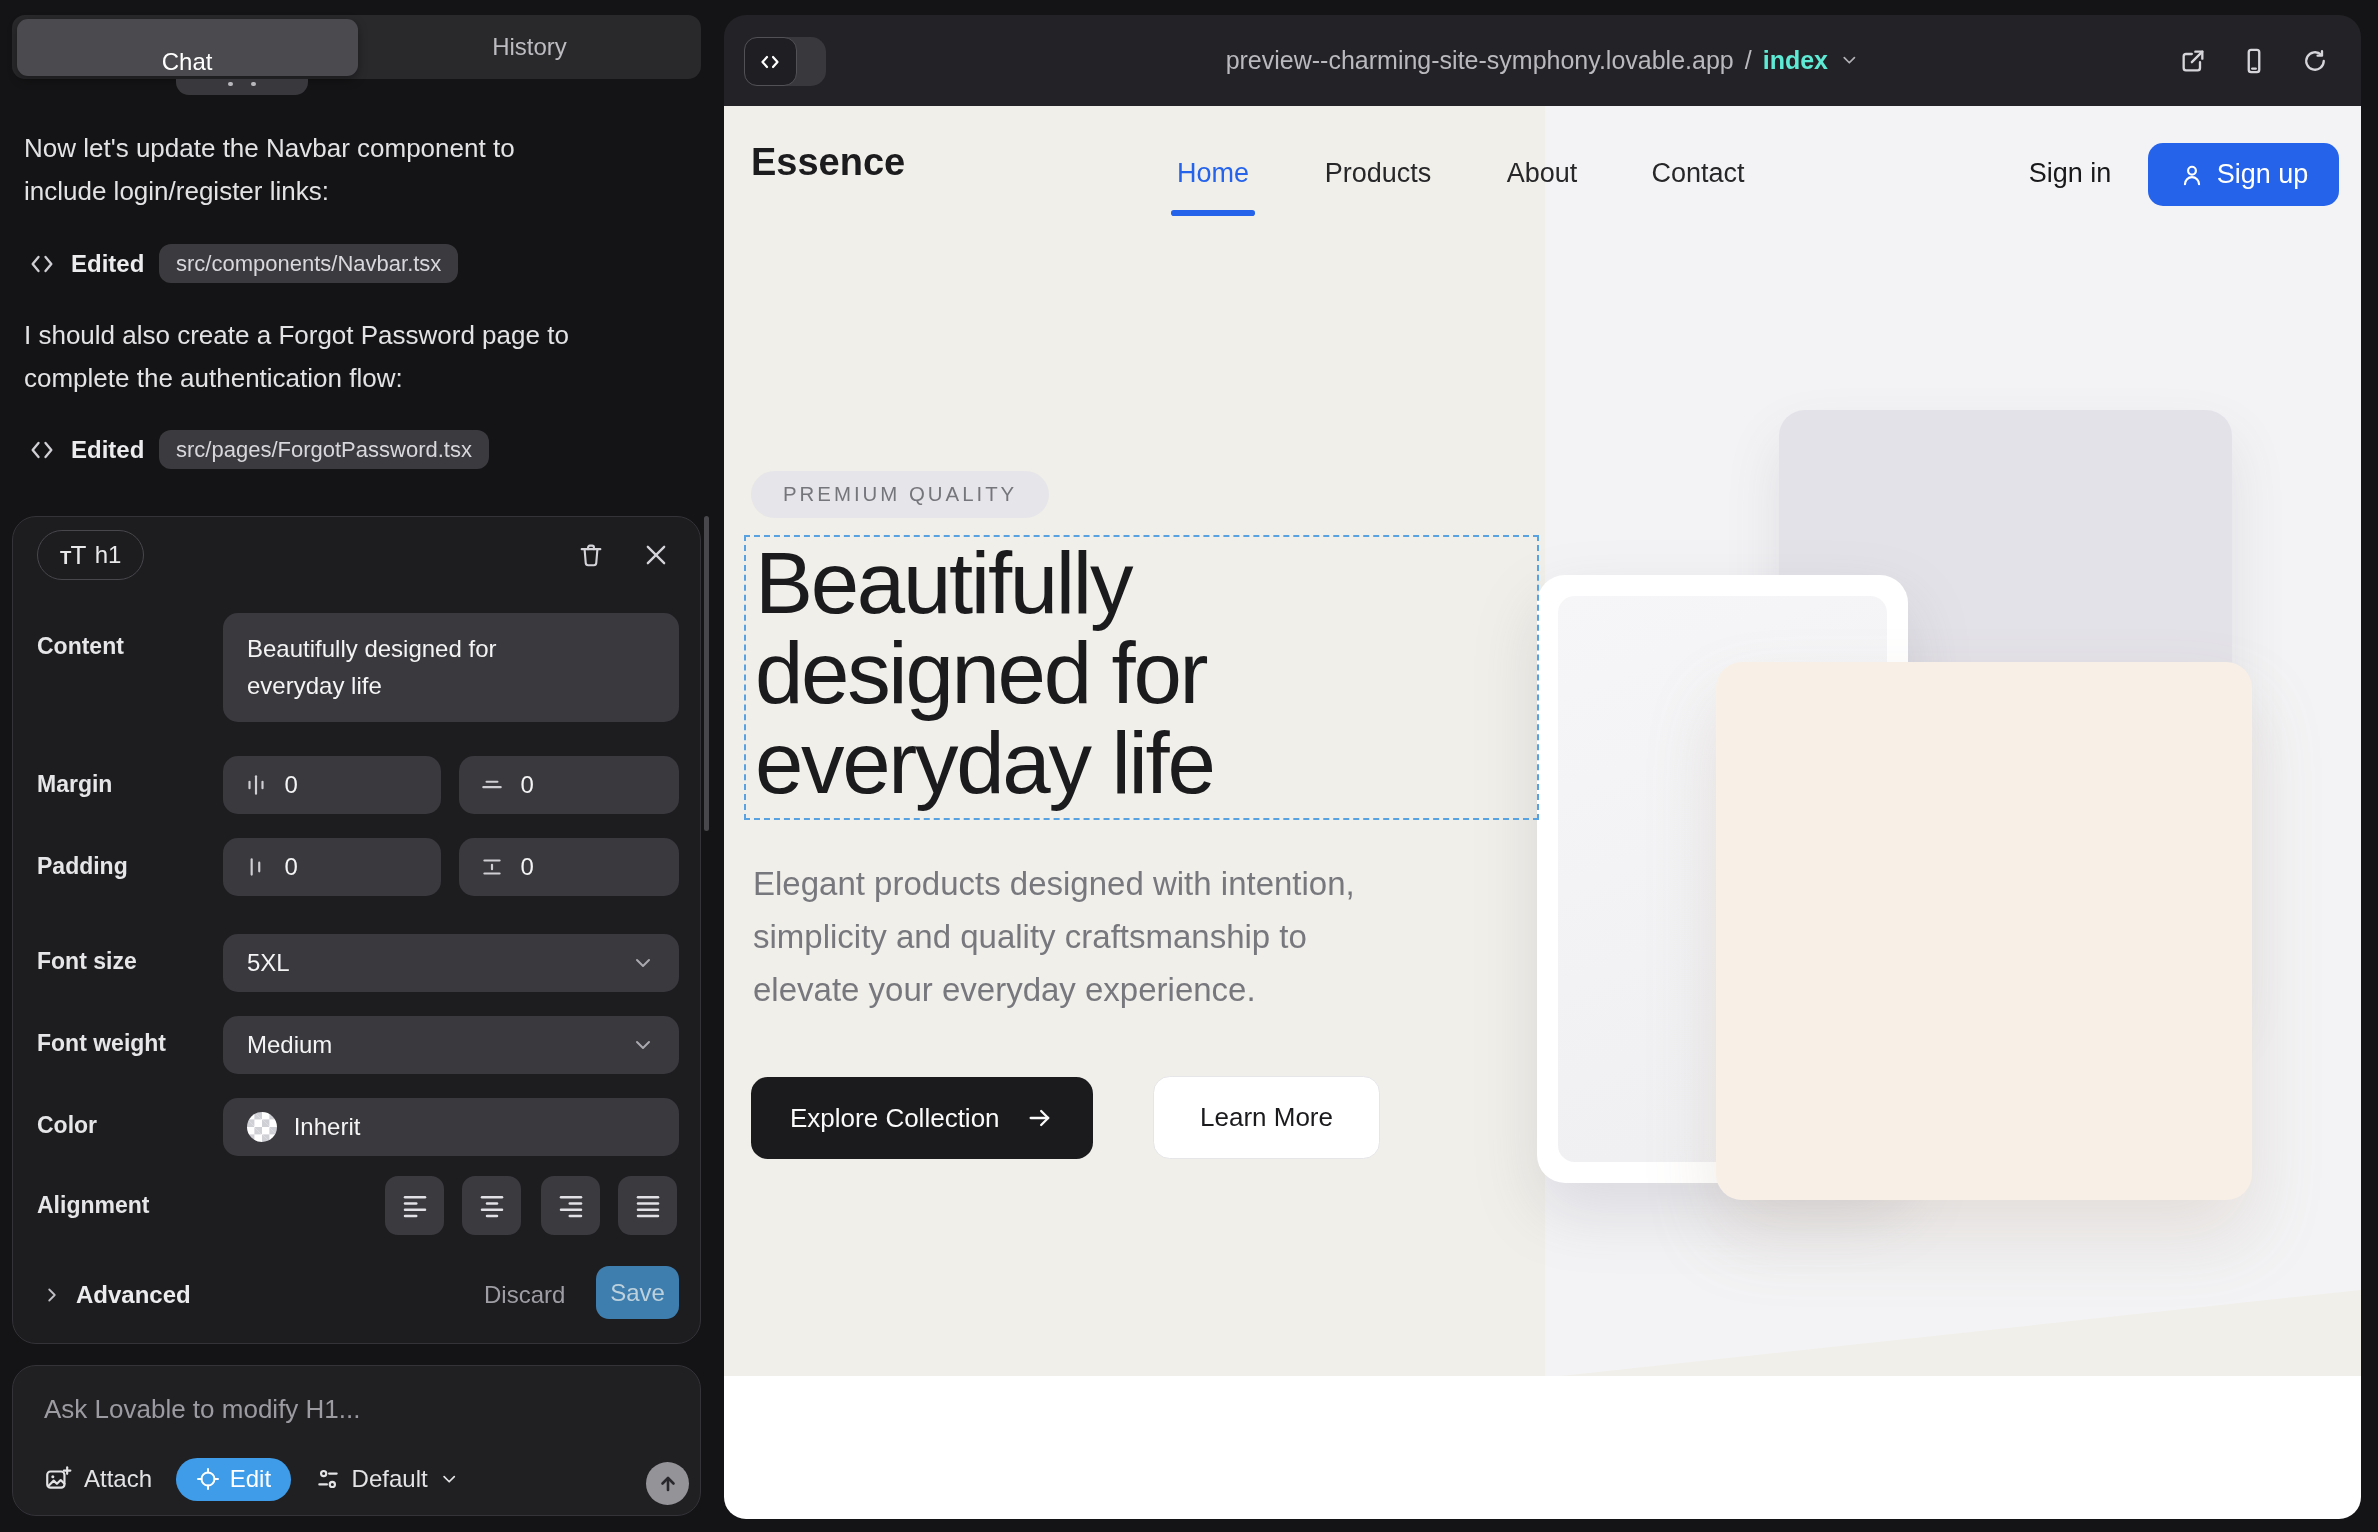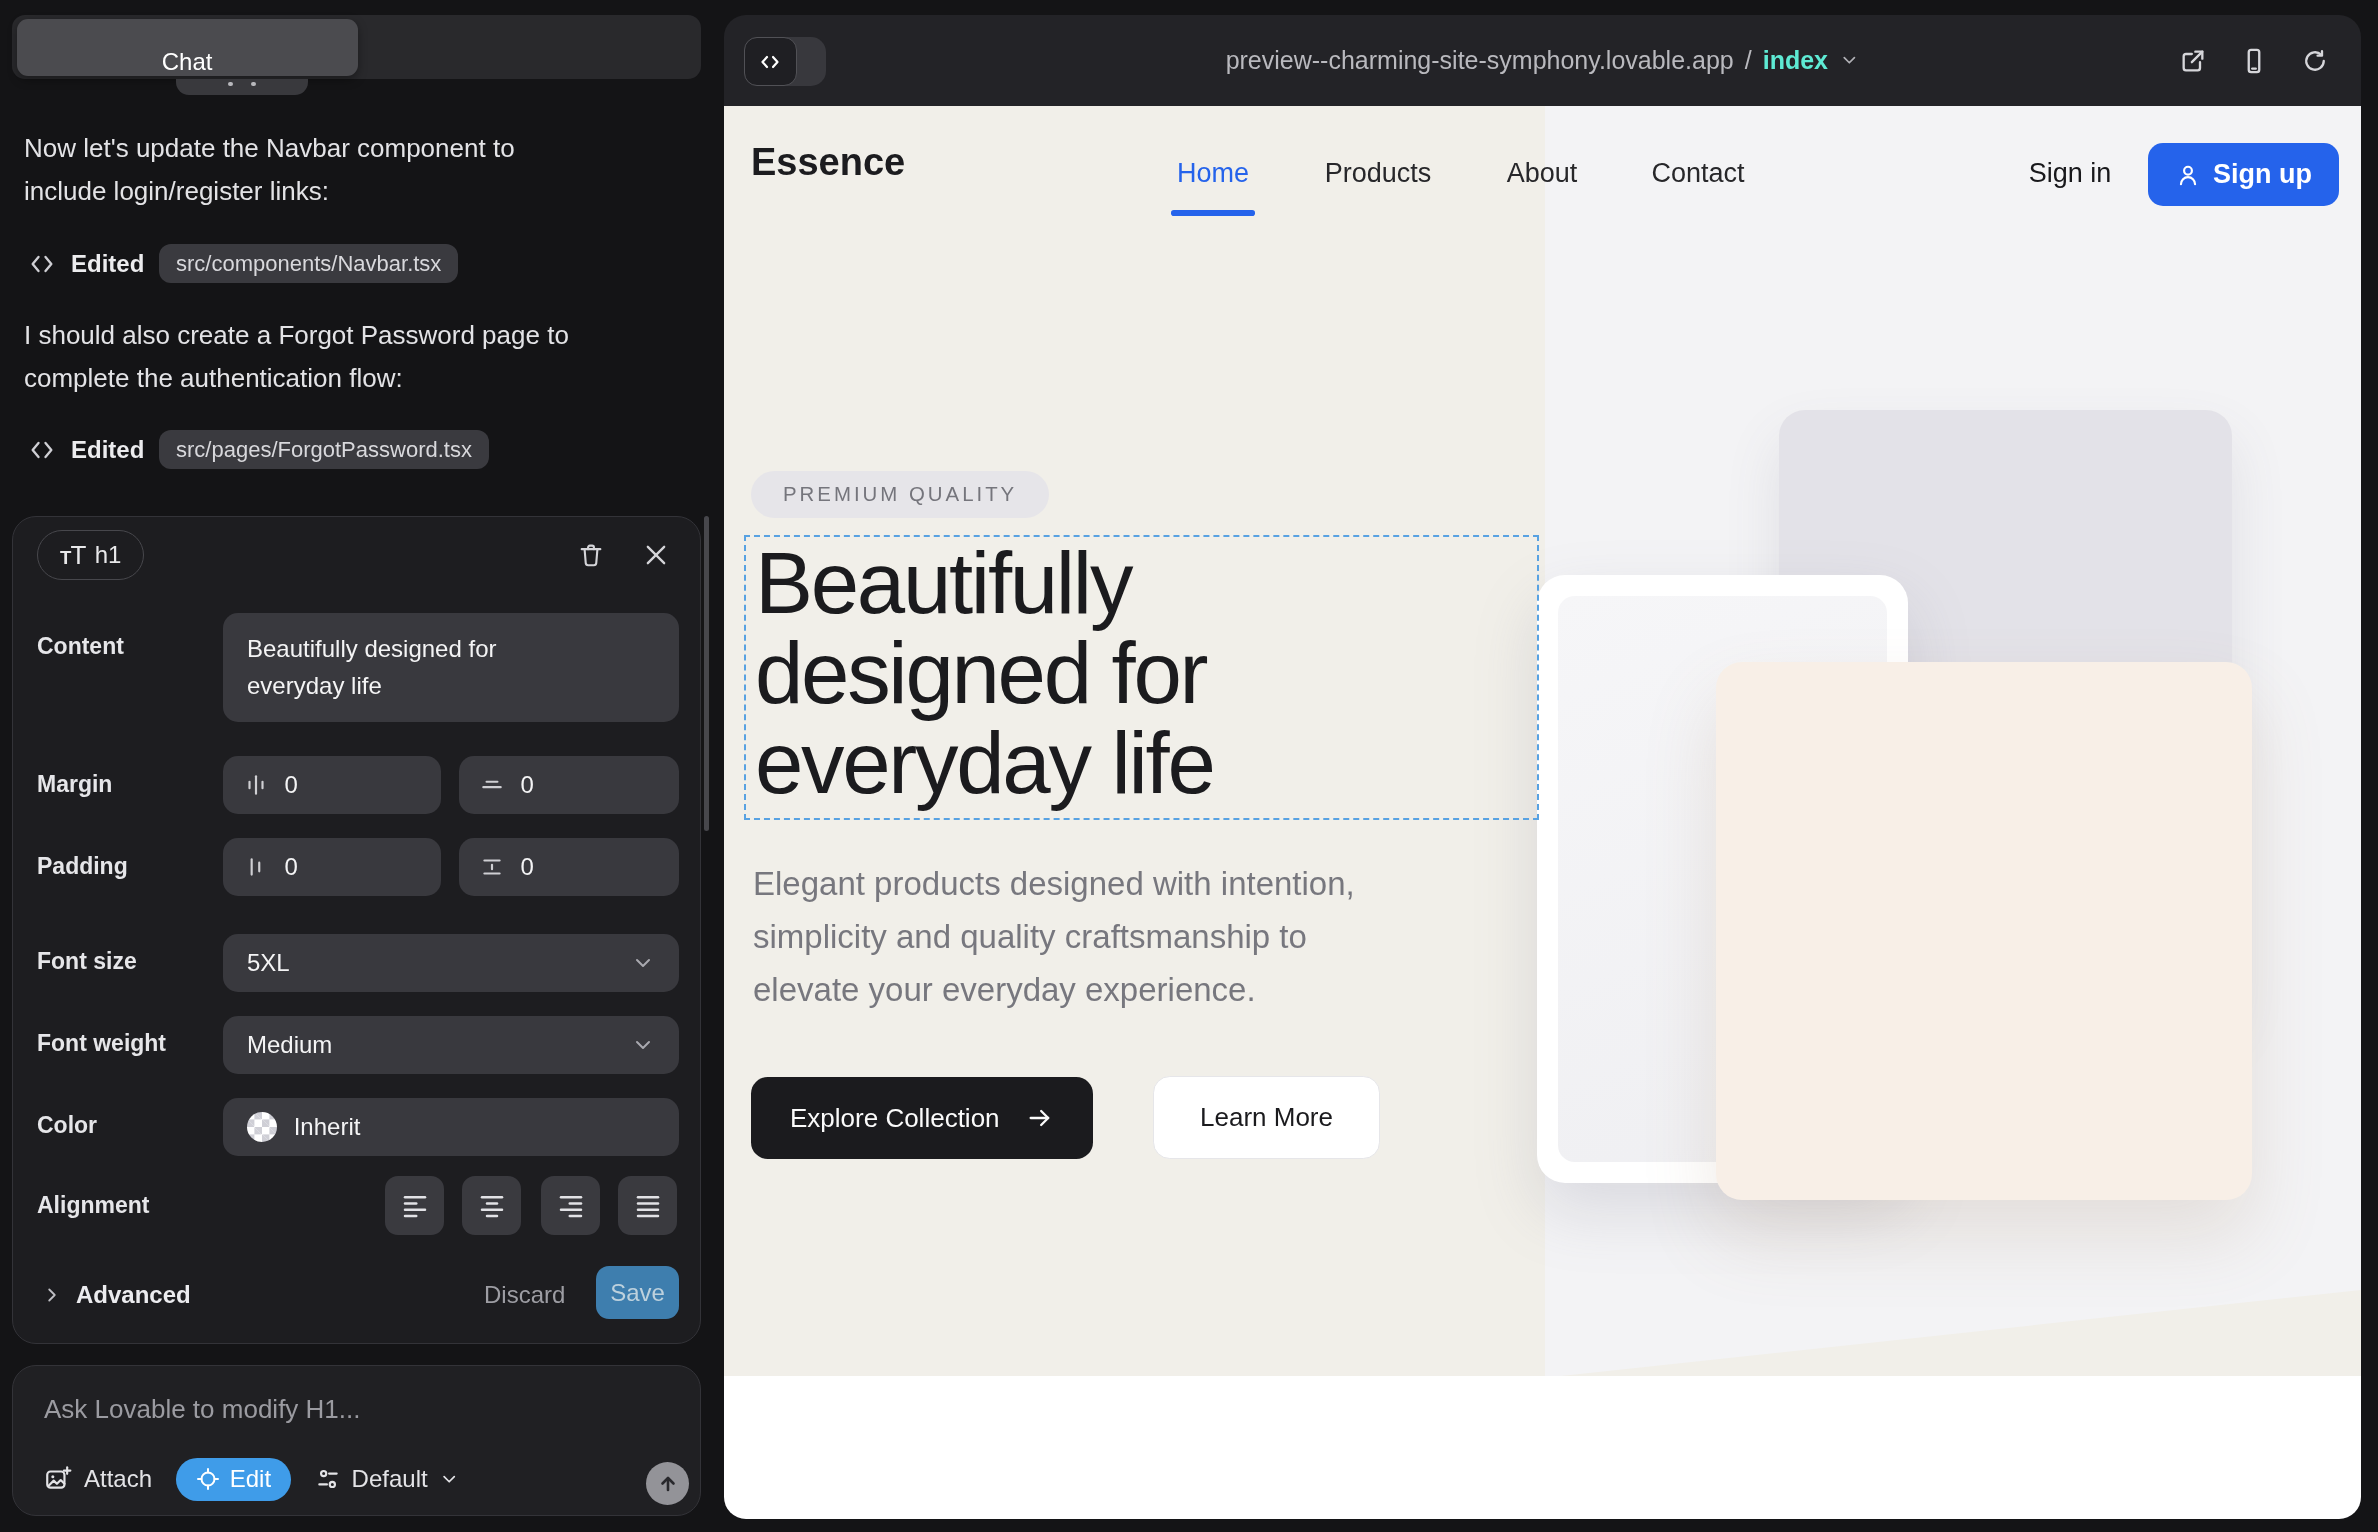--- a/index.html
+++ b/index.html
@@ -126,21 +126,21 @@
 
   .brand { position:absolute; left:27px; top:35px; font-size:38px; font-weight:700; color:#1c1c1f; }
   .navlink { position:absolute; top:52px; transform:translateX(-50%); font-size:27px; color:#27272a; cursor:pointer; }
   .navlink.active { color:#2563eb; }
   .nav-underline { position:absolute; left:447px; top:104px; width:84px; height:5.6px;
     border-radius:2.8px; background:#2563eb; }
   .signin { position:absolute; left:1346px; top:52px; transform:translateX(-50%); font-size:27px;
     color:#18181b; cursor:pointer; }
   .signup { position:absolute; left:1424px; top:37px; width:191px; height:63px; background:#2563eb;
     border-radius:15px; display:flex; align-items:center; justify-content:center; gap:12px;
-    color:#ffffff; font-size:27px; cursor:pointer;font-weight:bold; }
+    color:#ffffff; font-size:27px; cursor:pointer; }
 
   .badge { position:absolute; left:27px; top:365px; height:47px; padding:0 32px;
     background:#e6e5e9; border-radius:24px; display:flex; align-items:center;
     color:#75757c; font-size:20.4px; font-weight:500; letter-spacing:3px; }
   .dashedbox { position:absolute; left:19.5px; top:429px; width:795px; height:285px;
     border:2.8px dashed #58a2e2; }
   .hero-h1 { position:absolute; left:31px; top:432px; font-size:87px; line-height:90px;
     font-weight:500; letter-spacing:-2.3px; color:#1b1b1e; }
   .hero-p { position:absolute; left:29px; top:751px; font-size:33px; line-height:53px; color:#77777e; }
   .cta1 { position:absolute; left:27px; top:971px; height:82px; padding:0 39px;
@@ -154,20 +154,23 @@
 <body>
 
 <div class="app">
 
   <aside class="left">
 
     <div class="tabbar">
       <div class="tab-active">
         <span>Chat</span>
       </div>
+      <div class="tab-plain">
+        <span>History</span>
+      </div>
     </div>
 
     <div class="trunc">
         <i></i>
         <i></i>
       </div>
 
     <div class="msg m1 preline">Now let's update the Navbar component to
 include login/register links:</div>
 

